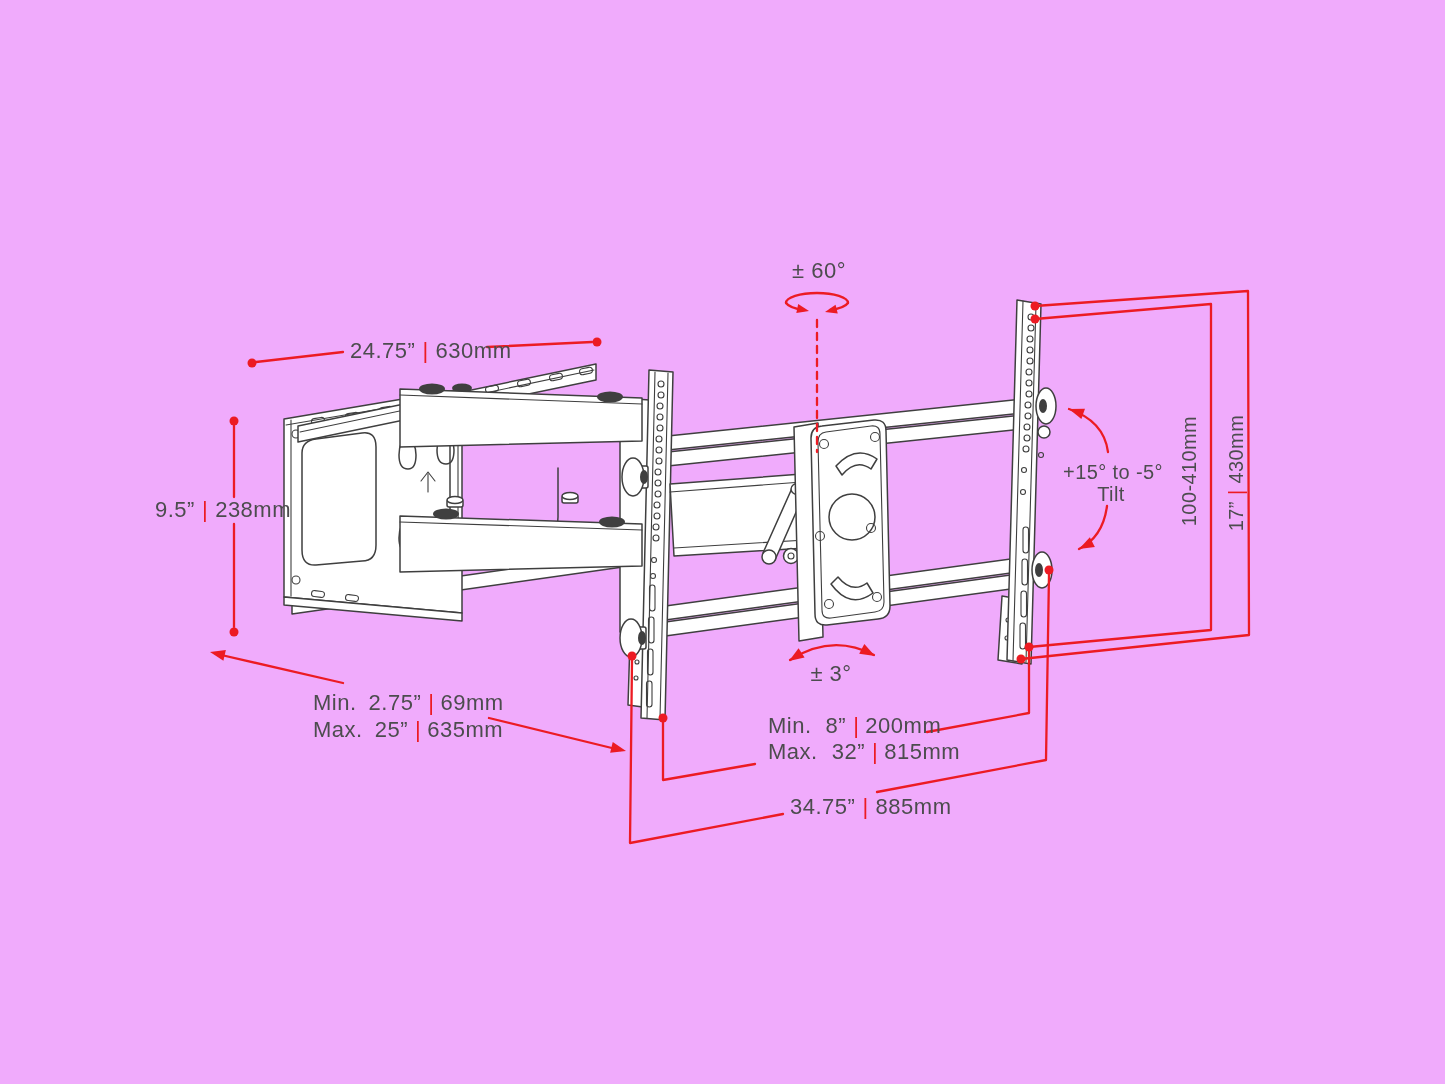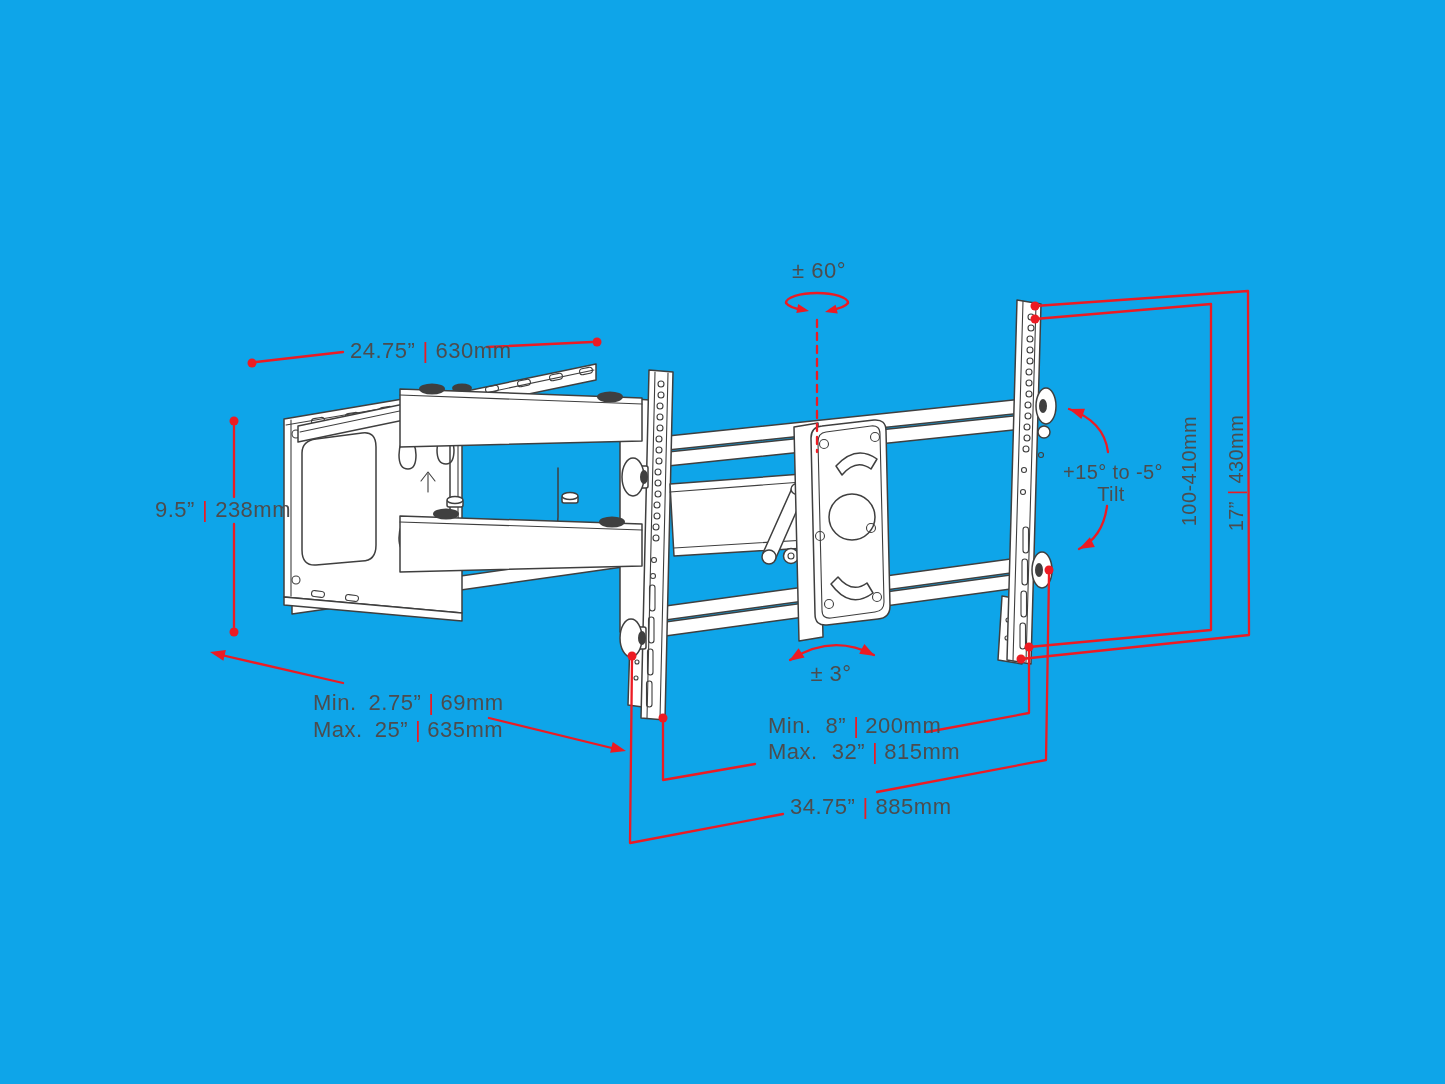--- a/index.html
+++ b/index.html
@@ -1,16 +1,16 @@
 <!DOCTYPE html>
 <html><head>
 <meta charset="utf-8">
 <style>
   html,body{margin:0;padding:0;background:#ffffff;}
-  .canvas{position:relative;width:1445px;height:1084px;background:#0ea5e9;overflow:hidden;
+  .canvas{position:relative;width:1445px;height:1084px;background:#f0abfc;overflow:hidden;
           font-family:"Liberation Sans",sans-serif;}
   svg{display:block;}
   .ln{fill:none;stroke:#3f3f3f;stroke-width:1.5;stroke-linejoin:round;stroke-linecap:round;}
   .thin{fill:none;stroke:#3f3f3f;stroke-width:1.1;stroke-linejoin:round;stroke-linecap:round;}
   .wh{fill:#ffffff;stroke:#3f3f3f;stroke-width:1.5;stroke-linejoin:round;}
   .dk{fill:#3f3f3f;stroke:none;}
   .red{fill:none;stroke:#ec1b23;stroke-width:2.3;stroke-linejoin:round;stroke-linecap:round;}
   .redf{fill:#ec1b23;stroke:none;}
   .dim-text{fill:#4c4c4e;font-size:22px;letter-spacing:.5px;}
   .dim-text-sm{fill:#4c4c4e;font-size:20px;letter-spacing:.4px;}

